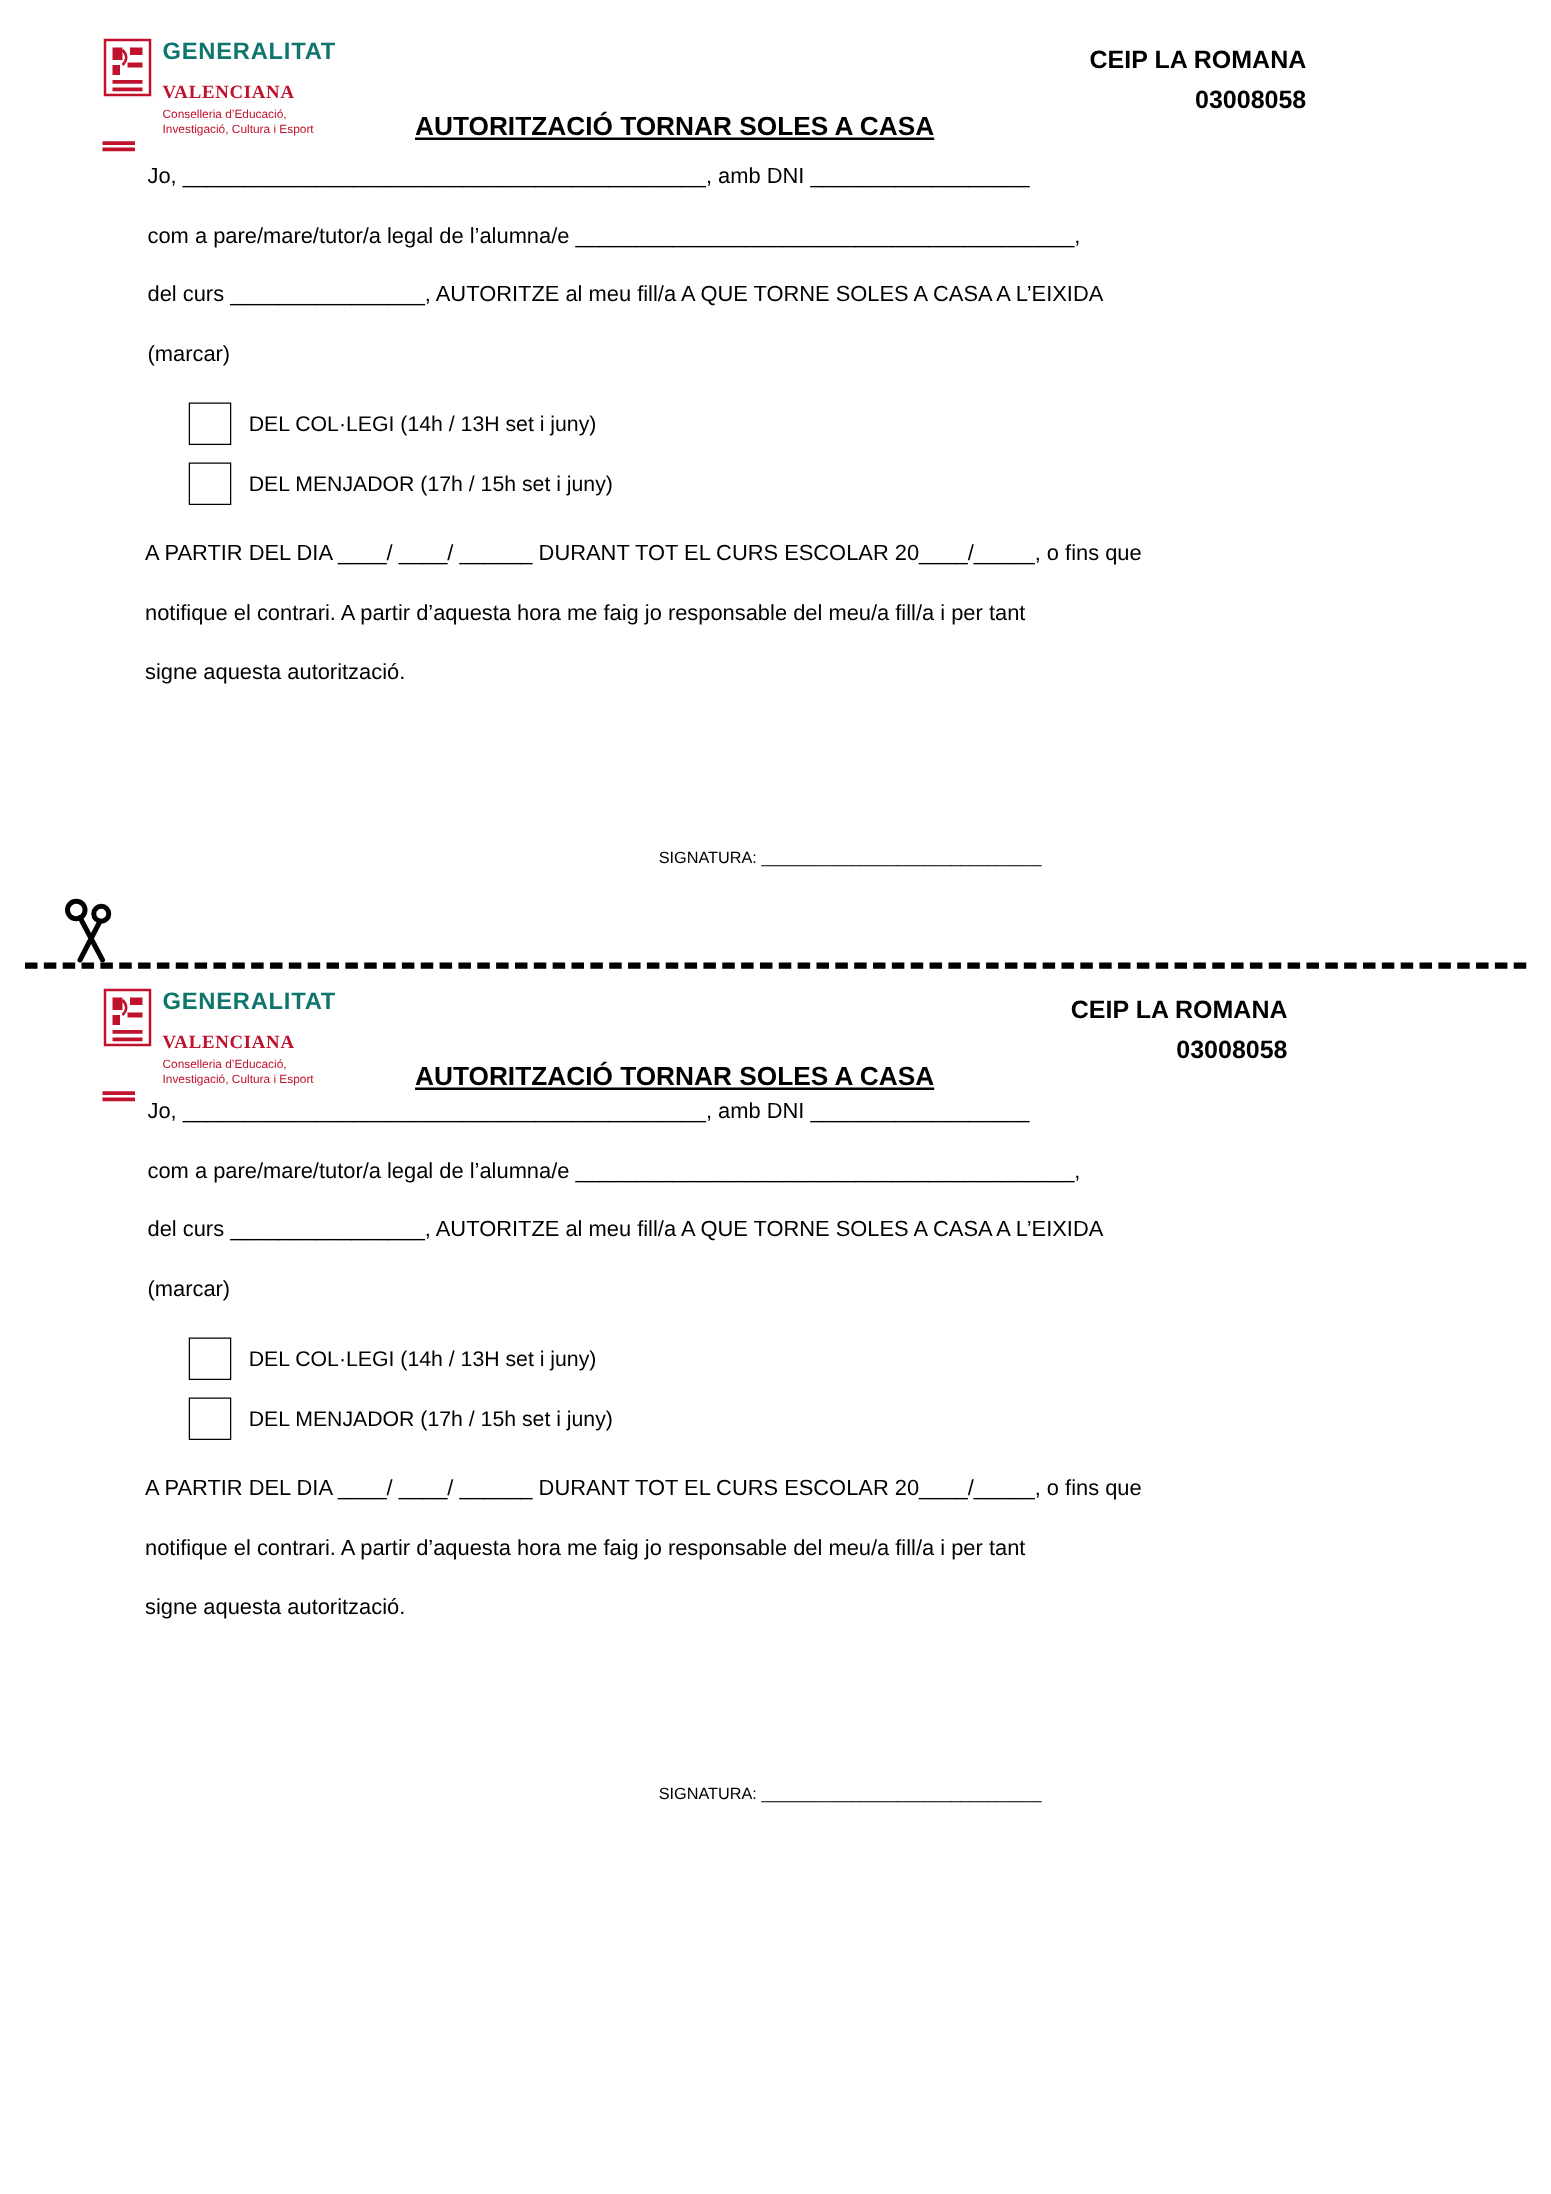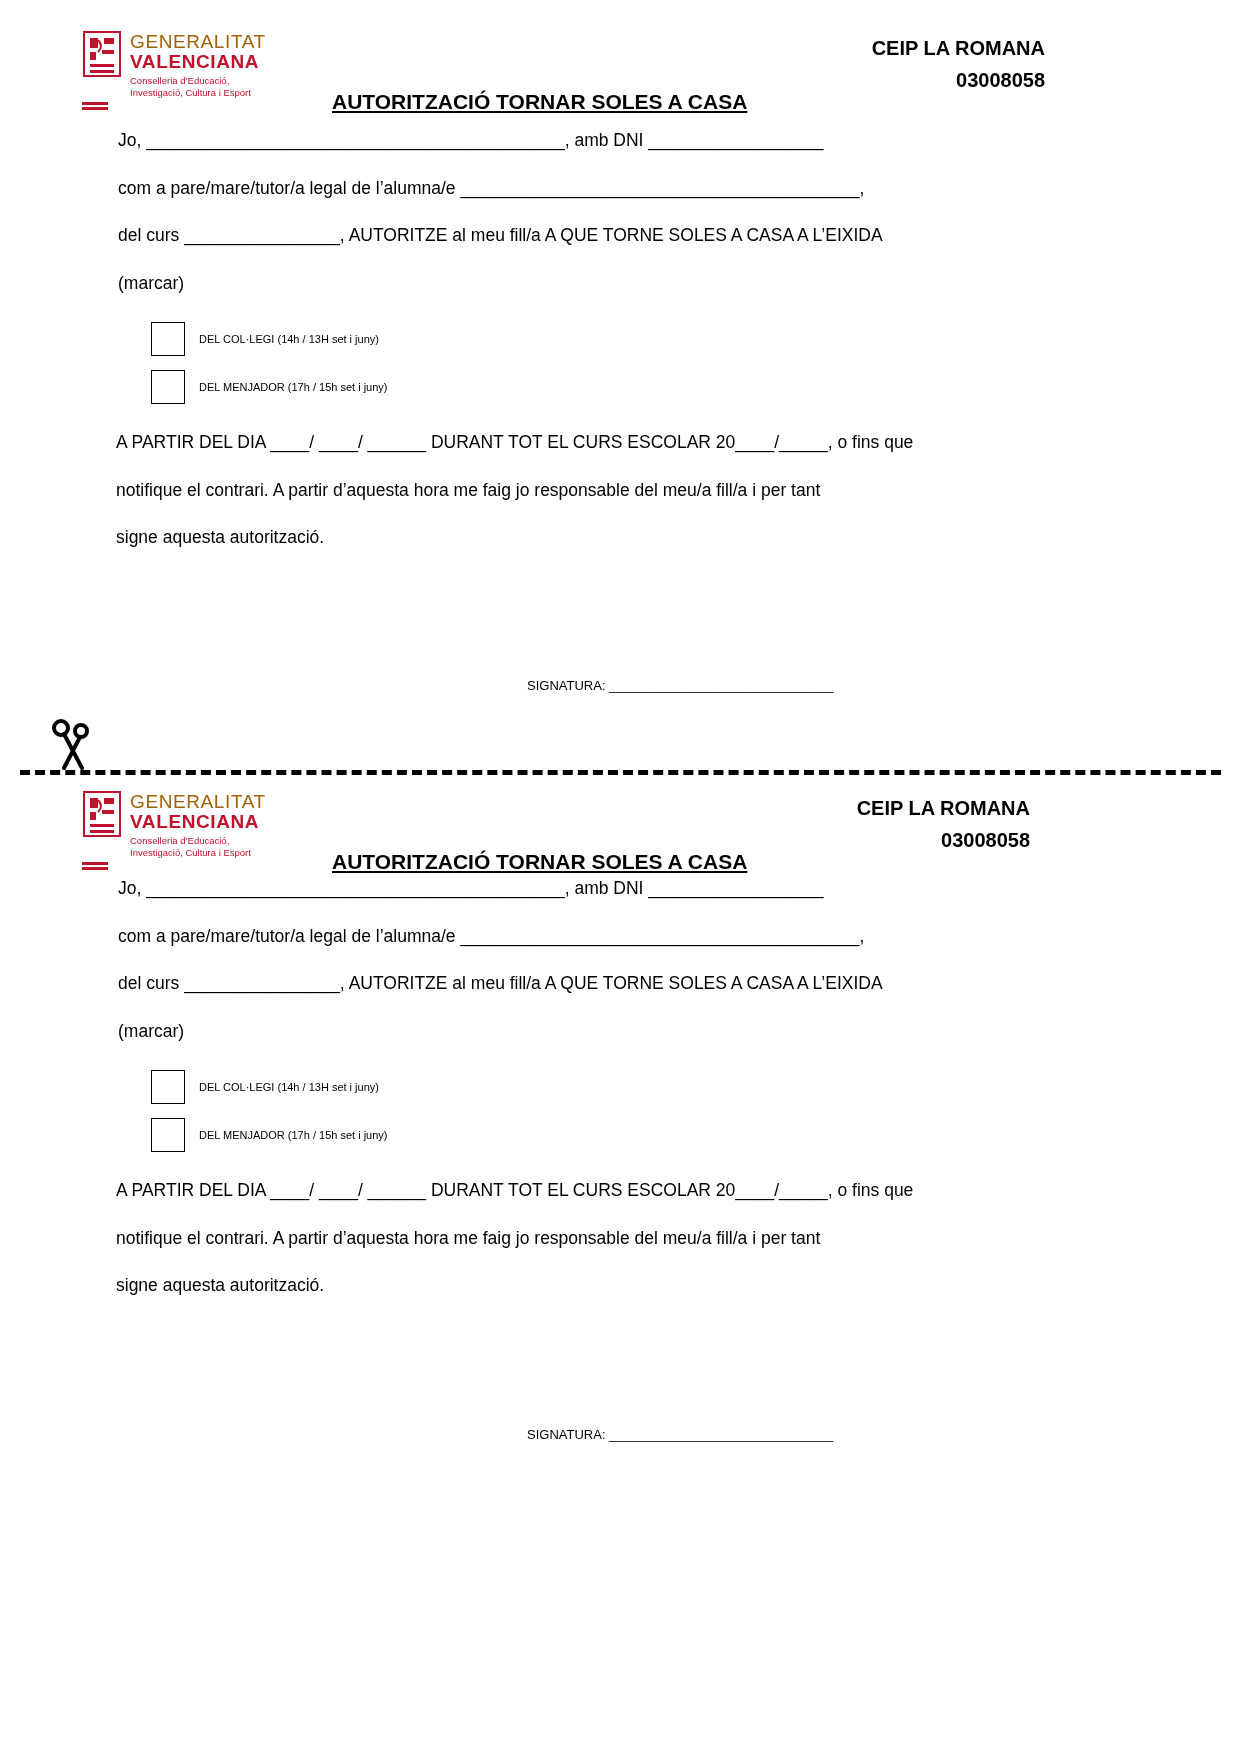--- a/index.html
+++ b/index.html
@@ -33,30 +33,31 @@
     height: 48px;
     position: relative;
     flex: none;
   }
   .logo-text {
     line-height: 1;
     padding-top: 2px;
   }
   .logo-line1 {
     font-size: 19px;
-    font-weight: normal;
+    font-weight: bold;
     letter-spacing: 0.6px;
-    color: #a16207;
+    color: #0f766e;
   }
   .logo-line2 {
-    font-size: 19px;
+    font-size: 15px;
     font-weight: bold;
     letter-spacing: 0.6px;
     color: #c0122c;
-    margin-top: 1px;
+    margin-top: 16px;
+    font-family: Liberation Serif, serif;
   }
   .logo-sub {
     font-size: 9.5px;
     font-weight: normal;
     color: #c0122c;
     margin-top: 4px;
     line-height: 1.25;
   }
   .logo-bars {
     margin-top: 3px;
@@ -114,21 +115,21 @@
   .checkbox {
     width: 34px;
     height: 34px;
     border: 1.8px solid #000;
     box-sizing: border-box;
     flex: none;
     background: #fff;
   }
   .check-label {
     margin-left: 14px;
-    font-size: 11px;
+    font-size: 17px;
     white-space: nowrap;
   }
 
   
   .signature {
     position: absolute;
     font-size: 13px;
     white-space: nowrap;
   }
 

